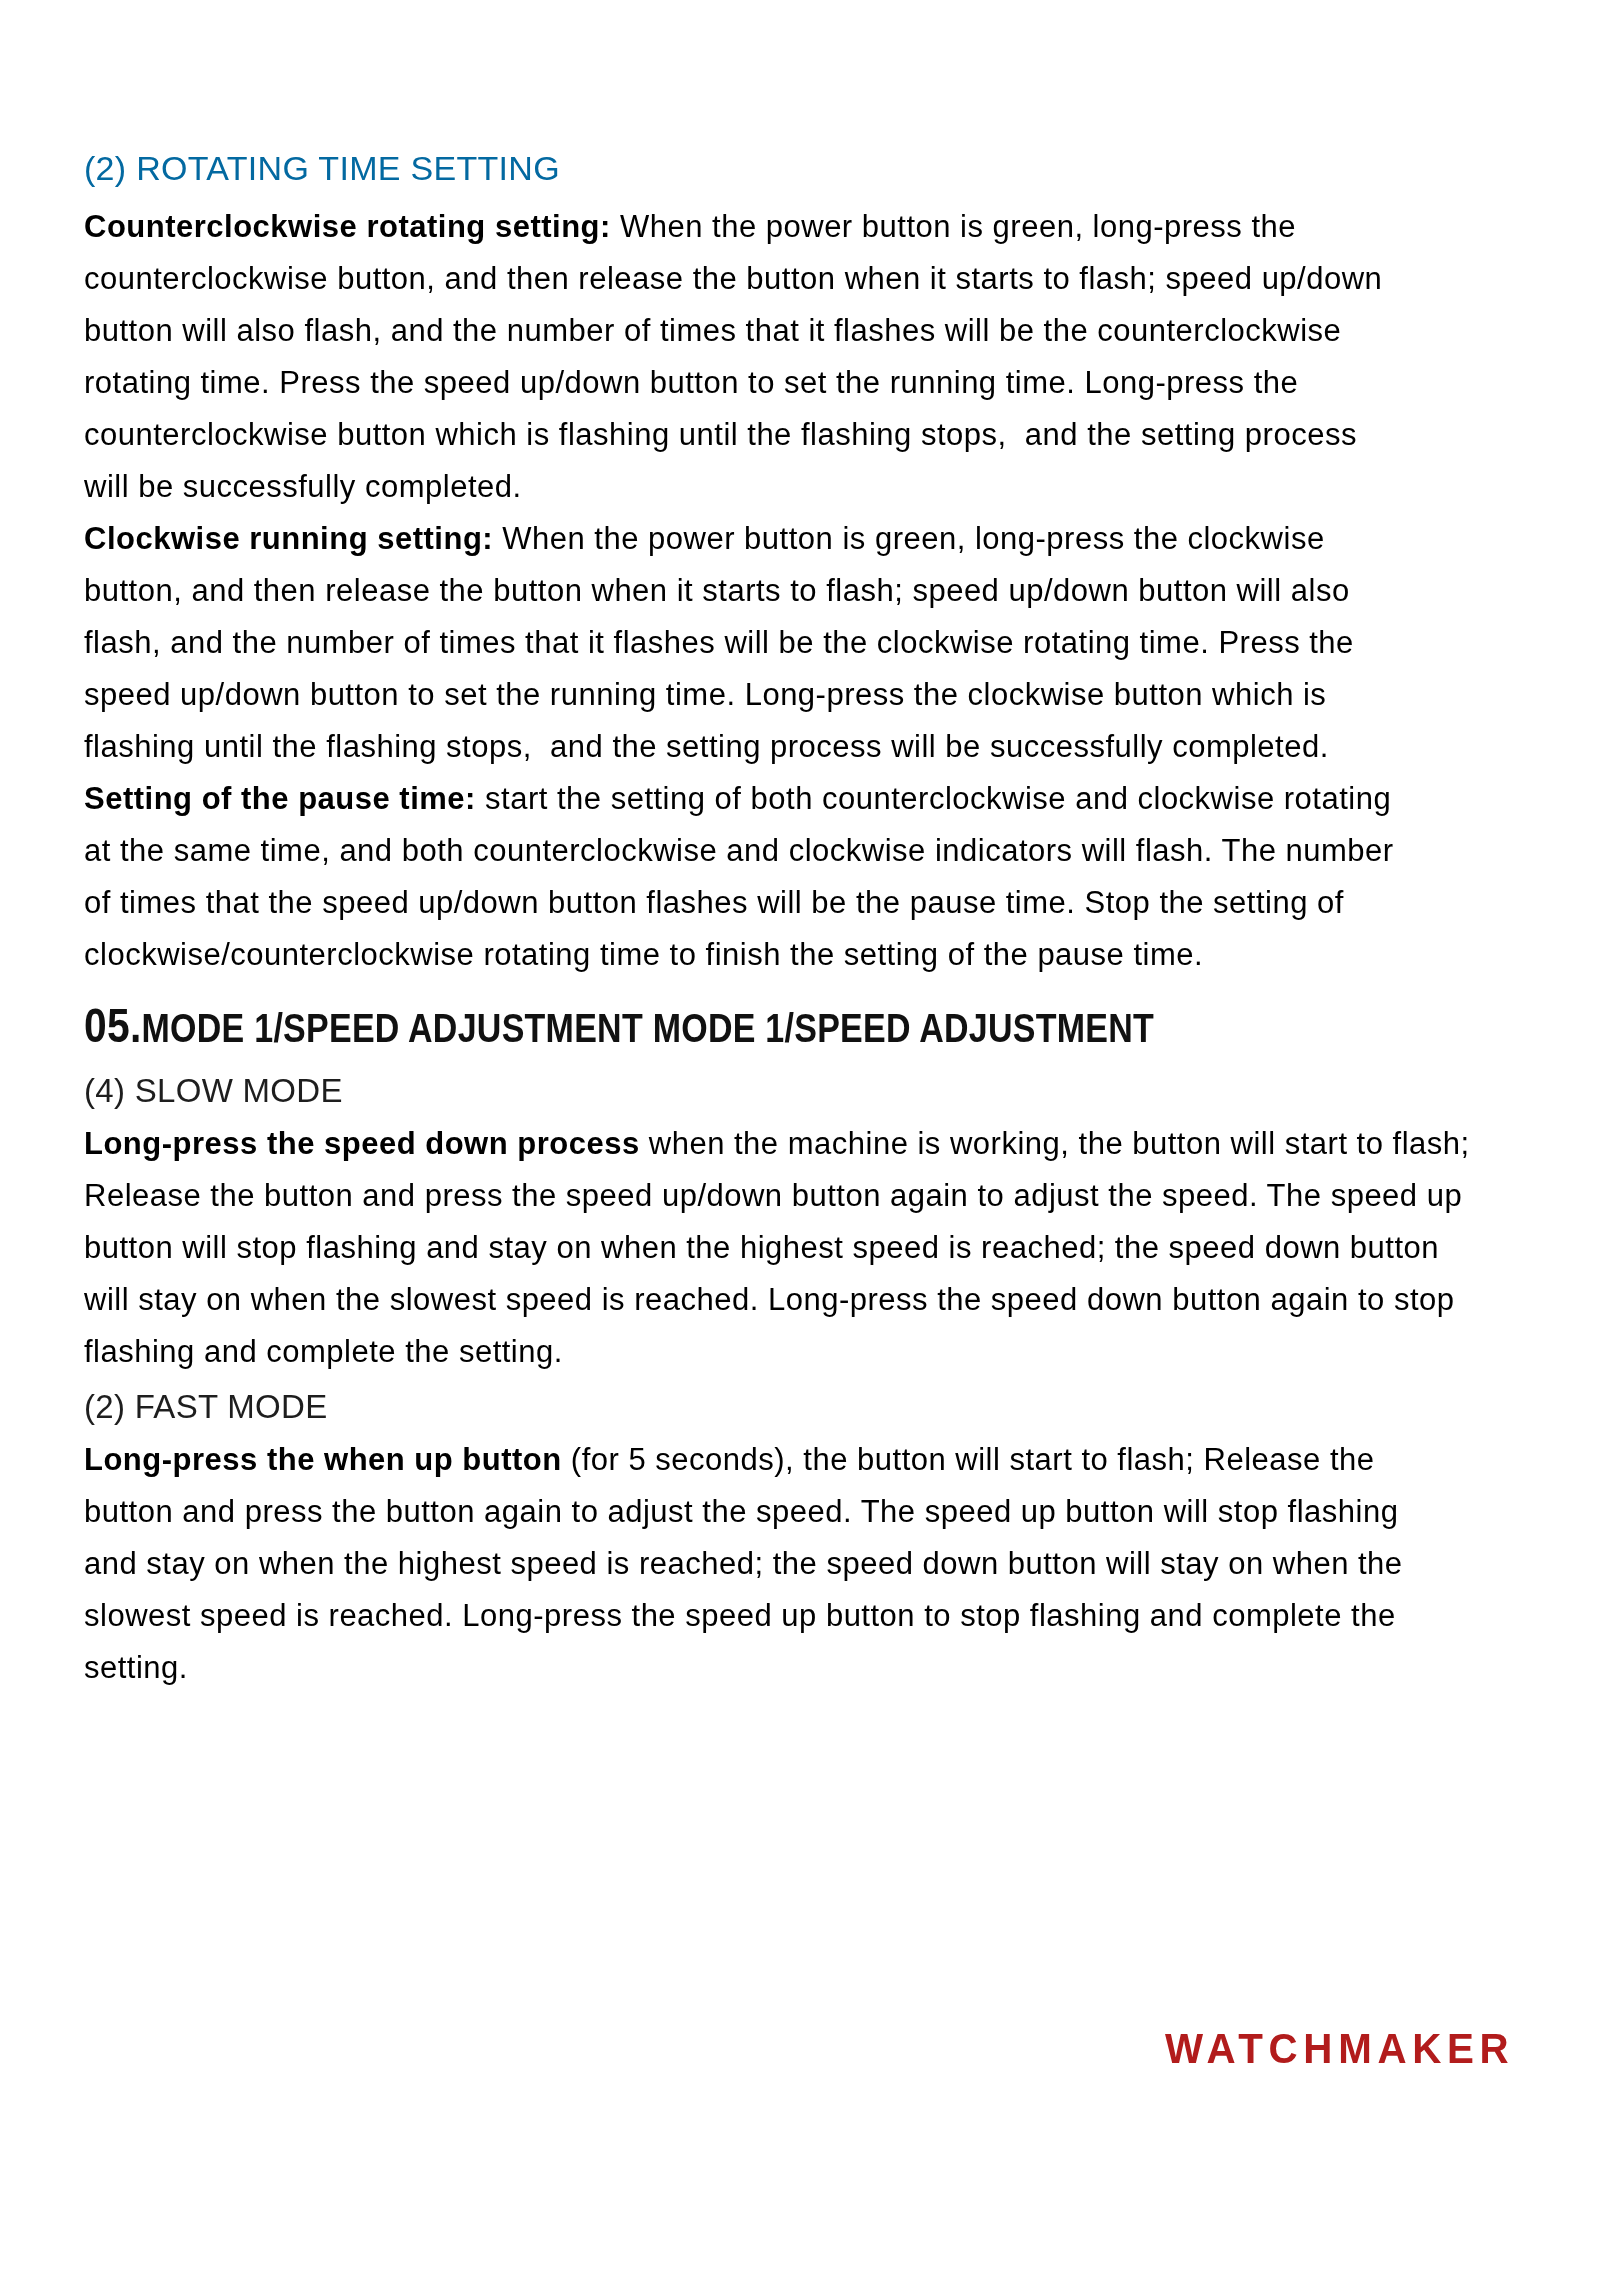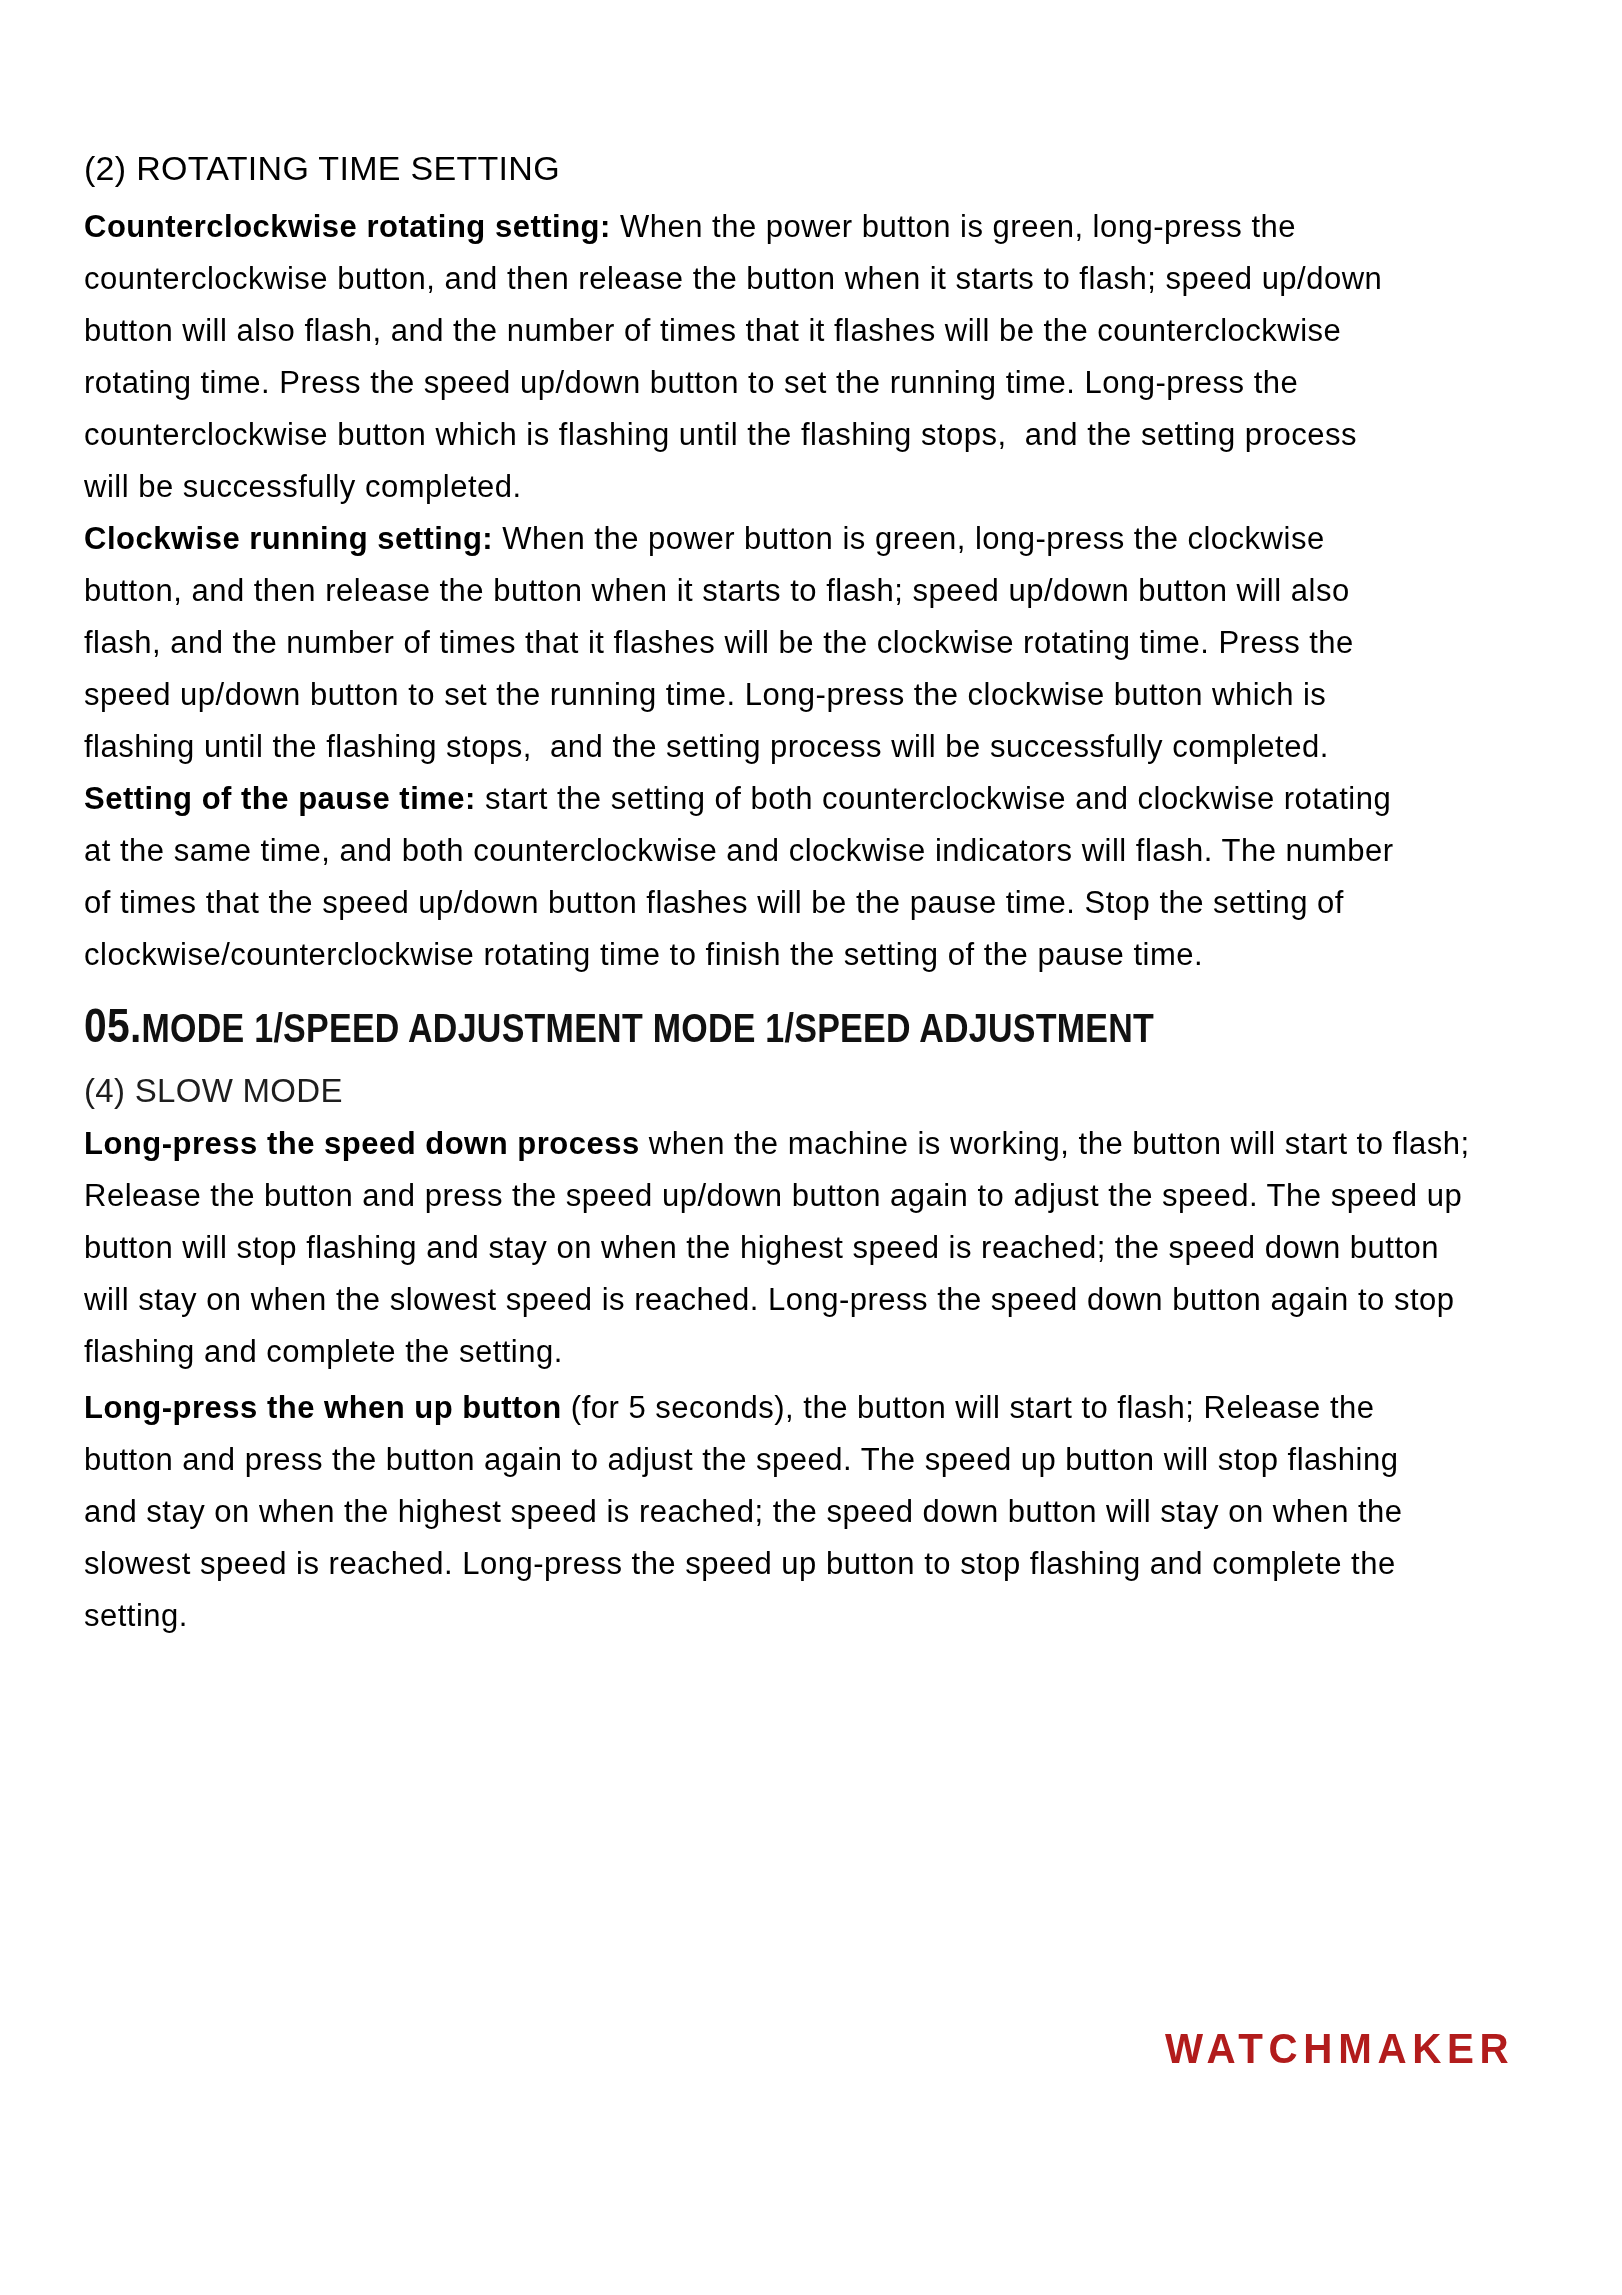--- a/index.html
+++ b/index.html
@@ -14,21 +14,21 @@
     padding: 147px 34px 0 84px;
     overflow: hidden;
   }
 
   .section-heading {
     font-size: 34px;
     font-weight: 400;
     line-height: 42px;
     letter-spacing: 0.3px;
     margin-bottom: 11.8px;
-    color: #000000;
+    color: #0369a1;
   }
 
   .para {
     white-space: pre;
     font-size: 31px;
     line-height: 52px;
     letter-spacing: 0.5px;
     font-weight: 400;
     color: #000000;
   }
@@ -100,20 +100,21 @@
   <div class="sub-heading">(4) SLOW MODE</div>
 
   <p class="para"><span class="lead">Long-press the speed down process</span><span> when the machine is working, the button will start to flash;
 Release the button and press the speed up/down button again to adjust the speed. The speed up
 button will stop flashing and stay on when the highest speed is reached; the speed down button
 will stay on when the slowest speed is reached. Long-press the speed down button again to stop
 flashing and complete the setting.</span></p>
 
   <div class="spacer-after-para"></div>
 
+  <div class="sub-heading">(2) FAST MODE</div>
 
   <p class="para"><span class="lead">Long-press the when up button</span><span> (for 5 seconds), the button will start to flash; Release the
 button and press the button again to adjust the speed. The speed up button will stop flashing
 and stay on when the highest speed is reached; the speed down button will stay on when the
 slowest speed is reached. Long-press the speed up button to stop flashing and complete the
 setting.</span></p>
 
   <div class="brand">WATCHMAKER</div>
 
 </div>

